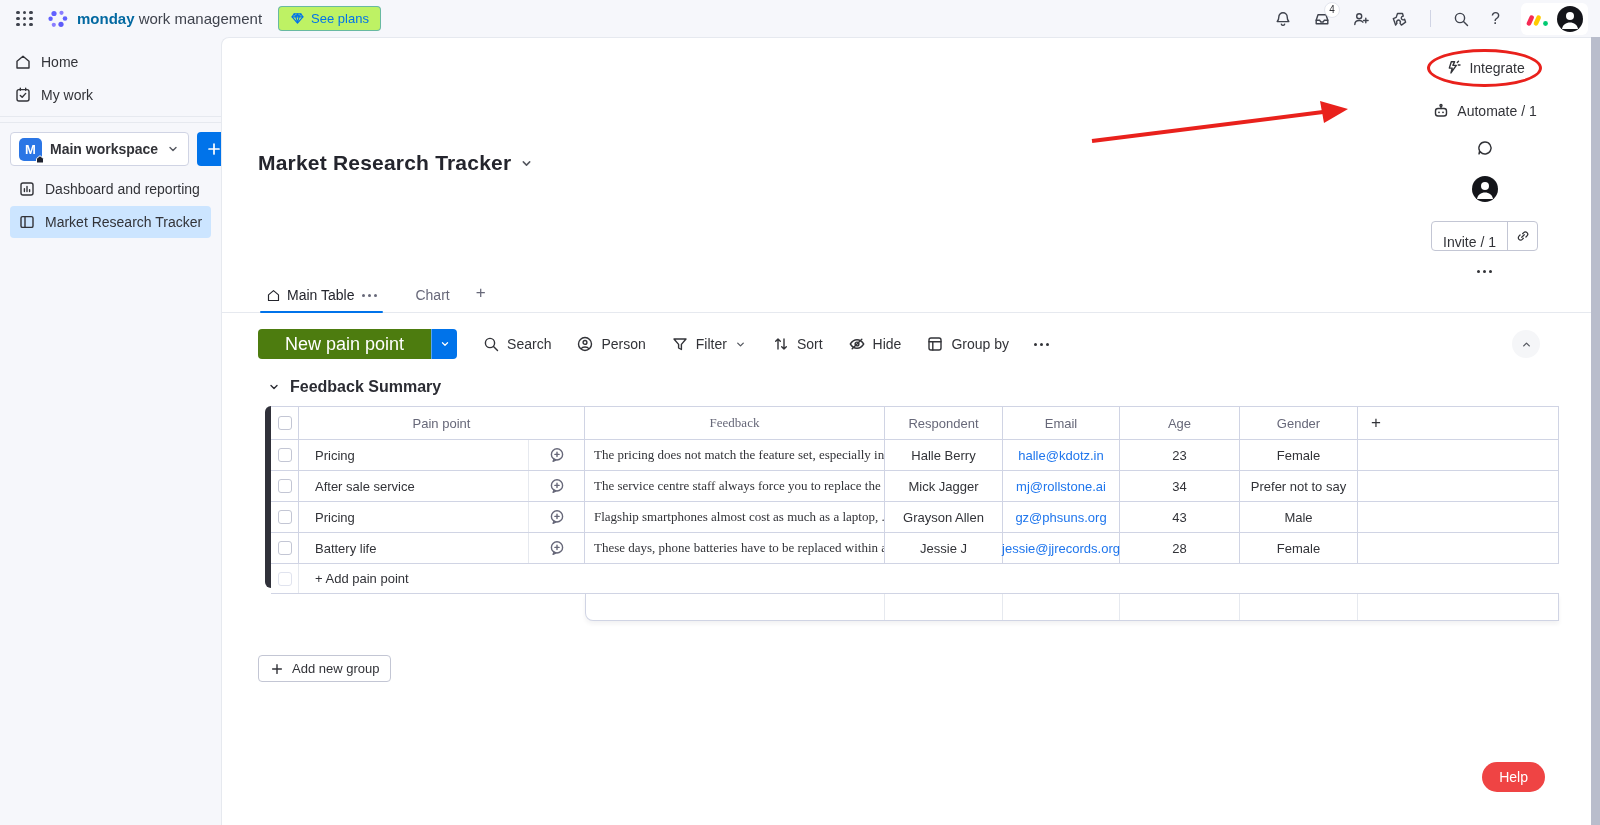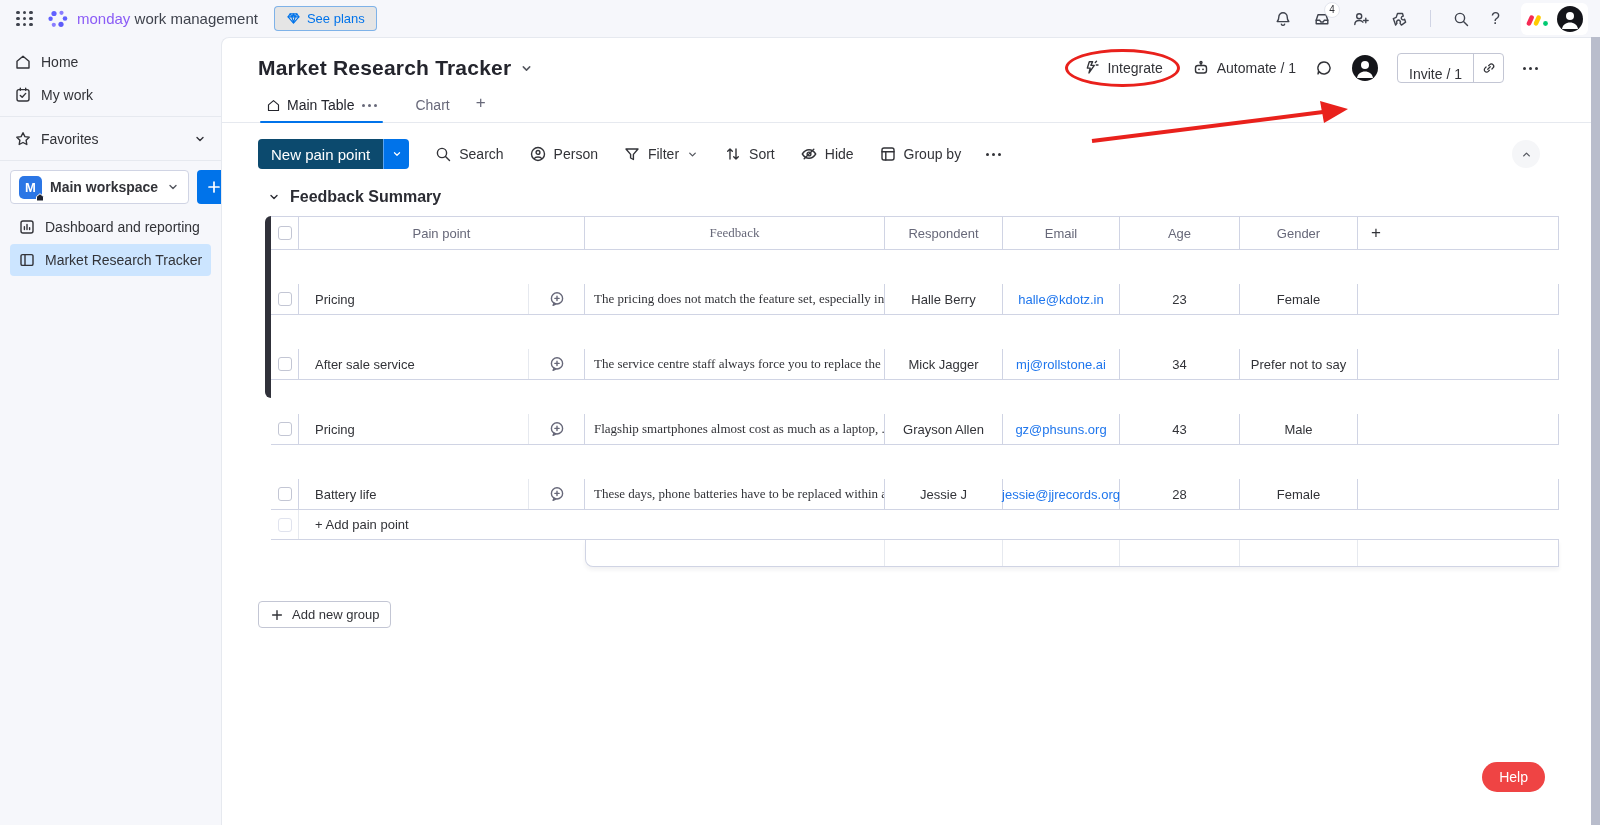--- a/index.html
+++ b/index.html
@@ -12,22 +12,22 @@
   .ic { width:18px; height:18px; fill:none; stroke:currentColor; stroke-width:1.4; stroke-linecap:round; stroke-linejoin:round; }
   .dots { display:inline-flex; gap:3px; align-items:center; }
   .dots i { width:3px; height:3px; border-radius:50%; background:currentColor; }
 
   
   .topbar { height:37px; background:#f6f7fb; display:flex; align-items:center; padding:0 12px 0 10px; }
   .apps-grid { display:grid; grid-template-columns:repeat(3,4px); grid-gap:2.5px; margin:0 14px 0 6px; cursor:pointer; }
   .apps-grid i { width:3.5px; height:3.5px; border-radius:50%; background:#3f434d; }
   .brand { display:flex; align-items:center; gap:8px; margin-right:16px; }
   .brand-text { font-size:15px; color:#3f434d; white-space:nowrap; }
-  .brand-text b { color:#8b5cf6; font-weight:400; }
-  .see-plans { display:flex; align-items:center; gap:6px; height:25px; padding:0 11px; background:#e5e5e5;
+  .brand-text b { color:#0369a1; font-weight:700; }
+  .see-plans { display:flex; align-items:center; gap:6px; height:25px; padding:0 11px; background:#bef264;
     border:1px solid rgba(0,115,234,.45); border-radius:4px; color:#0073ea; font-size:13px; cursor:pointer; }
   .topbar-right { margin-left:auto; display:flex; align-items:center; gap:21px; color:#3f434d; }
   .tb-icon { position:relative; cursor:pointer; }
   .badge { position:absolute; top:-8px; right:-9px; min-width:16px; height:16px; border-radius:9px; background:#fff;
     border:1px solid #e3e6ee; font-size:10px; color:#323338; display:flex; align-items:center; justify-content:center; padding:0 3px; }
   .tb-divider { width:1px; height:17px; background:#d0d4e4; }
   .q-mark { font-size:16px; color:#3f434d; cursor:pointer; }
   .account-pill { display:flex; align-items:center; gap:7px; background:#fff; border-radius:6px; padding:3px 5px; }
   .avatar { width:26px; height:26px; border-radius:50%; background:#14151a; position:relative; overflow:hidden; cursor:pointer; flex:none; }
   .avatar svg { position:absolute; inset:0; }
@@ -49,56 +49,56 @@
   .ws-add { width:34px; height:34px; background:#0073ea; border:none; border-radius:4px; color:#fff; display:flex; align-items:center; justify-content:center; cursor:pointer; flex:none; }
   .sb-board { height:32px; margin:1px 10px; padding:0 8px; border-radius:4px; display:flex; align-items:center; gap:9px; cursor:pointer; font-size:14px; }
   .sb-board.active { background:#cce5ff; }
 
   .content { flex:1; background:#fff; border-radius:8px 0 0 0; border-top:1px solid #e6e9ef; border-left:1px solid #e6e9ef; position:relative; }
 
   
   .board-header { display:flex; align-items:center; padding:15px 62px 0 36px; }
   .board-title-wrap { display:flex; align-items:center; gap:8px; cursor:pointer; }
   .board-title { font-size:21px; font-weight:700; color:#24252d; letter-spacing:.2px; }
-  .header-actions { margin-left:auto; display:flex; align-items:center; gap:19px; color:#323338; font-size:14px; }
+  .header-actions { margin-left:auto; display:flex; align-items:center; gap:19px; color:#323338; font-size:14px;flex-direction:column; }
   .h-act { display:flex; align-items:center; gap:7px; cursor:pointer; white-space:nowrap; }
   .integrate-wrap { position:relative; padding:6px 10px; }
   .red-ellipse { position:absolute; inset:-4px -7px; border:3.5px solid #e9211c; border-radius:50%; pointer-events:none; }
   .invite-group { display:flex; align-items:stretch; border:1px solid #c3c6d4; border-radius:4px; overflow:hidden; height:30px; }
   .invite-main { display:flex; align-items:flex-end; padding:0 11px; font-size:14px; cursor:pointer; }
   .invite-link { display:flex; align-items:center; justify-content:center; width:30px; border-left:1px solid #c3c6d4; cursor:pointer; }
 
   
   .tabs-row { display:flex; align-items:flex-end; padding:10px 0 0 36px; border-bottom:1px solid #e6e9ef; gap:0; }
   .tab { display:flex; align-items:center; gap:6px; font-size:14px; padding:2px 8px 9px 8px; cursor:pointer; color:#676879; position:relative; }
   .tab.active { color:#24252d; }
   .tab.active::after { content:""; position:absolute; left:2px; right:2px; bottom:-1px; height:2px; background:#0073ea; border-radius:2px; }
   .tab .dots { color:#676879; margin-left:2px; }
   .tab-add { font-size:17px; color:#676879; padding:0 10px 9px 18px; cursor:pointer; }
   .tab-chart { margin-left:22px; }
 
   
   .toolbar { display:flex; align-items:center; gap:25px; padding:16px 60px 0 36px; }
   .btn-new { display:flex; height:30px; border-radius:4px; overflow:hidden; cursor:pointer; }
-  .btn-new .main { background:#0c4a6e; color:#fff; font-size:15px; display:flex; align-items:center; padding:0 13px; }
+  .btn-new .main { background:#4d7c0f; color:#fff; font-size:18px; display:flex; align-items:center; padding:0 27px; }
   .btn-new .caret { background:#0073ea; color:#fff; width:26px; display:flex; align-items:center; justify-content:center; border-left:1px solid rgba(255,255,255,.35); }
   .t-item { display:flex; align-items:center; gap:7px; font-size:14px; color:#323338; cursor:pointer; }
   .collapse-btn { margin-left:auto; width:28px; height:28px; border-radius:50%; background:#f5f6f8; border:none;
     display:flex; align-items:center; justify-content:center; color:#54575f; cursor:pointer; }
 
   
   .group-section { margin:19px 0 0 43px; }
   .group-title-row { display:flex; align-items:center; gap:9px; margin-left:2px; cursor:pointer; }
   .group-title { font-size:16px; font-weight:700; color:#2b2c33; }
   .table-wrap { position:relative; margin-top:10px; width:1294px; font-size:13px; }
   .group-bar { position:absolute; left:0; top:0; width:6px; height:182px; background:#30313a; border-radius:6px 0 0 6px; }
   .tbl { margin-left:6px; }
   .trow { display:flex; border-bottom:1px solid #d0d4e4; background:#fff; }
   .trow.hdr { border-top:1px solid #d0d4e4; height:34px; color:#676879; }
-  .trow.data { height:31px;margin-top:34px; }
+  .trow.data { height:31px; }
   .trow.addrow { height:30px; }
   .cell { display:flex; align-items:center; justify-content:center; border-right:1px solid #d0d4e4; height:100%; }
   .c-check { width:28px; }
   .c-namehdr { width:286px; }
   .c-name { width:230px; justify-content:flex-start; padding-left:16px; border-right:1px solid #e6e9ef; }
   .c-upd { width:56px; color:#676879; }
   .c-fb { width:300px; justify-content:flex-start; padding:0 9px; white-space:nowrap; overflow:hidden;font-family:Liberation Serif, serif; }
   .c-resp { width:118px; }
   .c-email { width:117px; color:#1f76ed; cursor:pointer; }
   .c-age { width:120px; }
@@ -217,31 +217,20 @@
       <span>Home</span>
     </div>
     <div class="sb-item">
       <svg class="ic" viewBox="0 0 18 18">
           <rect x="3" y="3.6" width="12" height="11.4" rx="2"></rect>
           <path d="m6.3 9.4 1.9 1.9 3.5-3.9M11.7 2.2v2M6.3 2.2v2"></path>
         </svg>
       <span>My work</span>
     </div>
     <div class="sb-divider"></div>
-    <div class="sb-item sb-spread">
-      <span class="sb-left">
-        <svg class="ic" viewBox="0 0 18 18">
-            <path d="m9 2.7 1.9 3.9 4.3.6-3.1 3 .7 4.3L9 12.5l-3.8 2 .7-4.3-3.1-3 4.3-.6z"></path>
-          </svg>
-        <span>Favorites</span>
-      </span>
-      <svg class="ic" style="width:14px;height:14px" viewBox="0 0 14 14">
-          <path d="m4 5.5 3 3 3-3"></path>
-        </svg>
-    </div>
     <div class="sb-divider"></div>
     <div class="ws-row">
       <div class="ws-select">
         <span class="ws-avatar">
           <span>M</span>
           <svg width="10" height="10" viewBox="0 0 10 10">
               <path d="M1.5 4.6 5 1.7l3.5 2.9V9h-7z" fill="#1f2330" stroke="#fff" stroke-width="1"></path>
             </svg>
         </span>
         <span class="ws-name">Main workspace</span>

